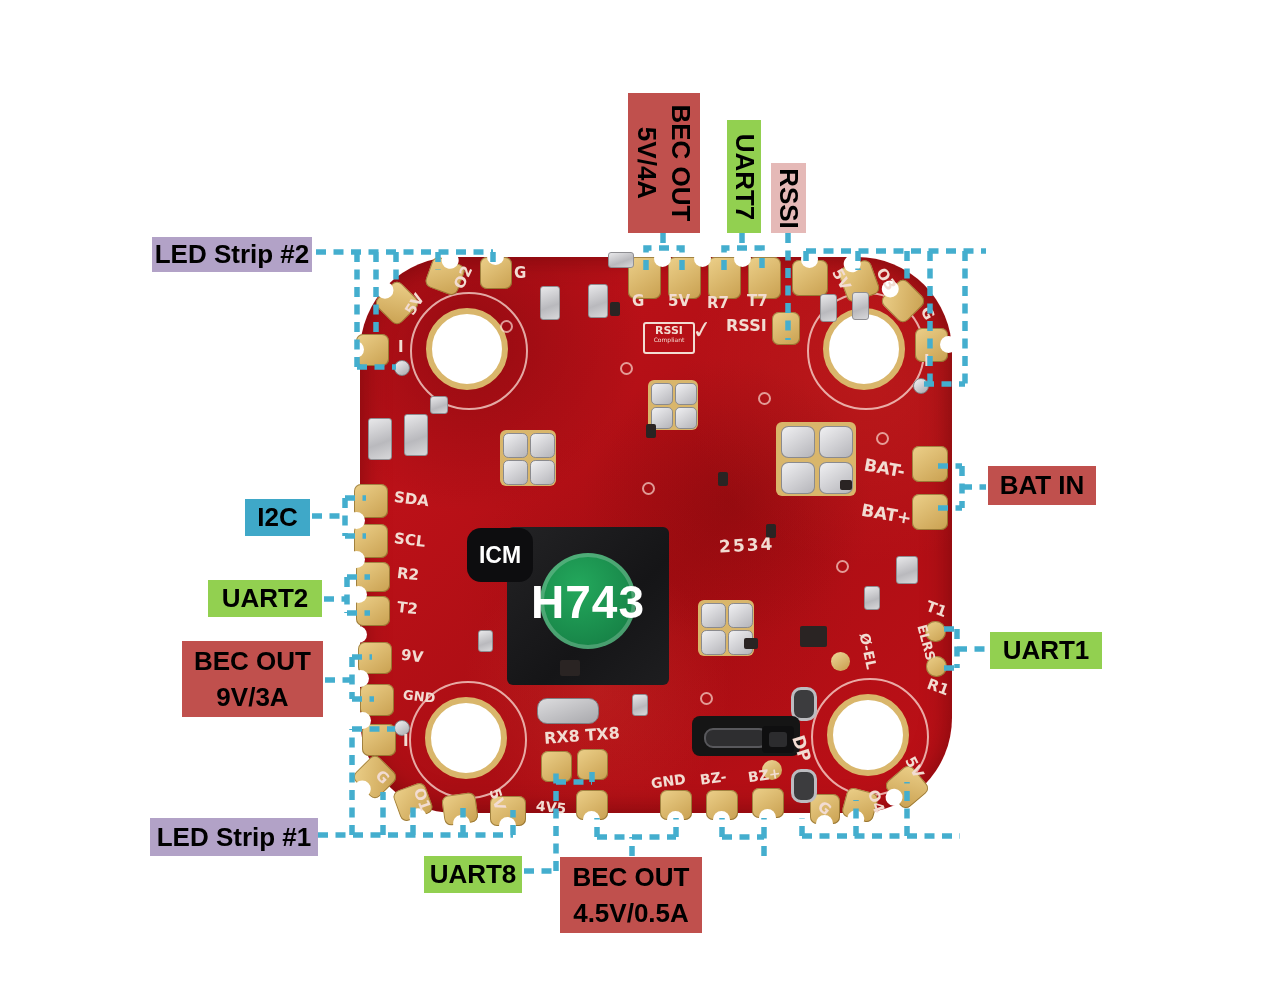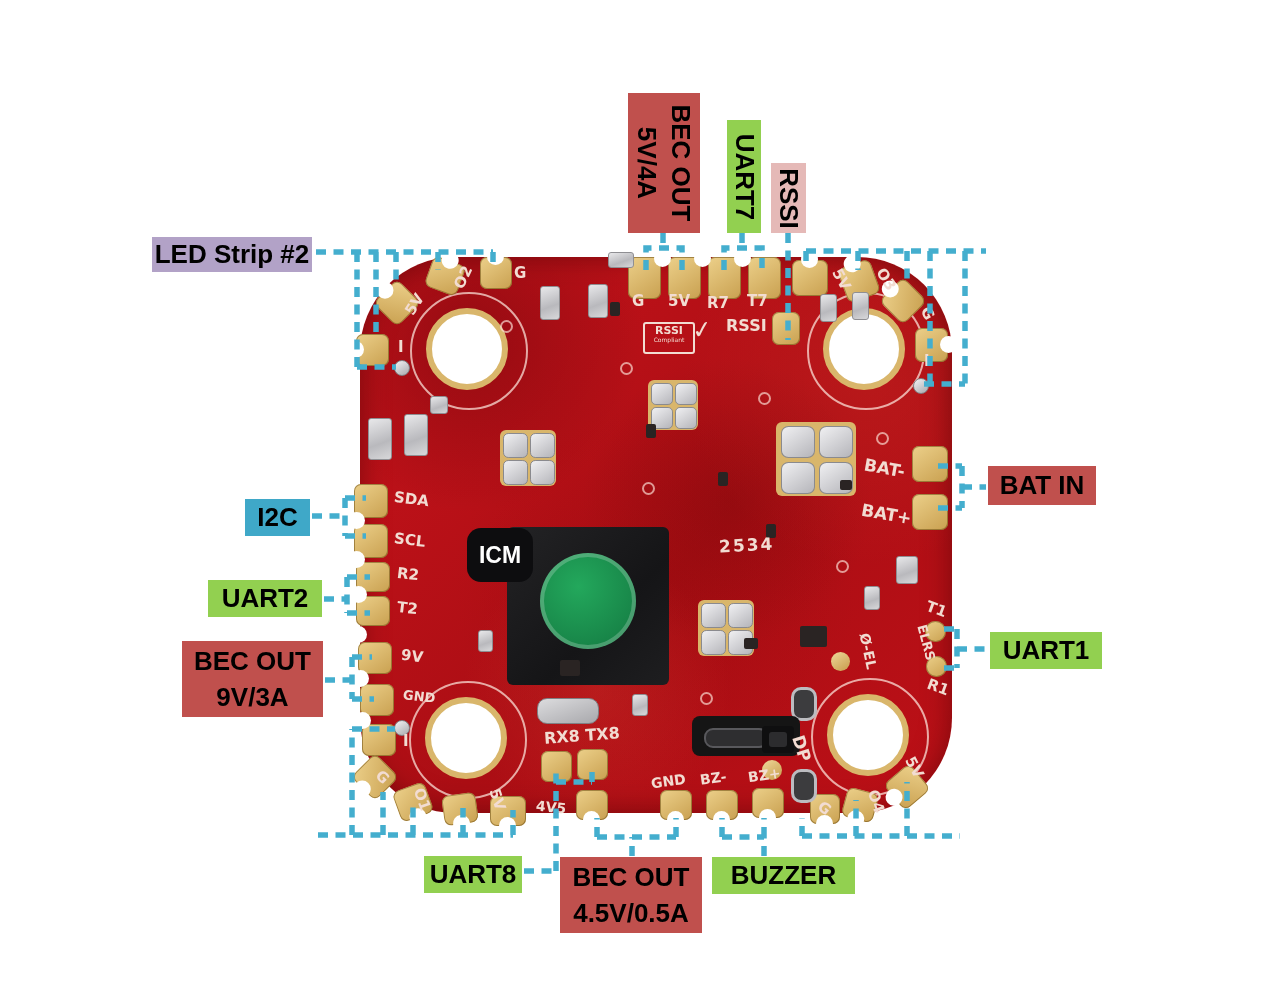--- a/index.html
+++ b/index.html
@@ -195,20 +195,21 @@
   <div class="pad" style="left:772px;top:312px;width:28px;height:33px;"></div>
   <div class="pad" style="left:541px;top:751px;width:31px;height:31px;"></div>
   <div class="pad" style="left:577px;top:749px;width:31px;height:31px;"></div>
   <div class="dot" style="left:831px;top:652px;width:19px;height:19px;"></div>
   <div class="dot" style="left:762px;top:760px;width:20px;height:20px;"></div>
   <div class="th" style="left:791px;top:687px;width:20px;height:28px;"></div>
   <div class="th" style="left:791px;top:769px;width:20px;height:28px;"></div>
 
   <div id="mcu"></div>
   <div id="mcu-sticker"></div>
+  <div id="mcu-label">H743</div>
   <div id="imu">ICM</div>
   <div id="xtal"></div>
   <div id="usb"></div>
   <div id="usb-slot"></div>
   <div id="boot-btn">
       <div class="inner"></div>
     </div>
 
   <div class="qfn" style="left:500px;top:430px;width:56px;height:56px;">
     <div class="bump" style="left:6%;top:6%;"></div>
@@ -335,28 +336,28 @@
   </div>
 
   <div class="callout pink rot-outer" style="left:771px;top:163px;width:35px;height:70px;">
     <div class="rot-inner" style="width:70px;height:35px;left:-17.5px;top:17.5px;">
       <span>RSSI</span>
     </div>
   </div>
 
   <div class="callout red" style="left:988px;top:466px;width:108px;height:39px;">BAT IN</div>
   <div class="callout green" style="left:990px;top:632px;width:112px;height:37px;">UART1</div>
-  <div class="callout green" style="left:712px;top:857px;width:143px;height:37px;">BUZZER</div>
 
   <div class="callout red two-line" style="left:560px;top:857px;width:142px;height:76px;">
     <span>BEC OUT</span>
     <span>4.5V/0.5A</span>
   </div>
 
   <div class="callout green" style="left:424px;top:856px;width:98px;height:37px;">UART8</div>
+  <div class="callout purple" style="left:150px;top:818px;width:168px;height:38px;">LED Strip #1</div>
 
   <div class="callout red two-line" style="left:182px;top:641px;width:141px;height:76px;">
     <span>BEC OUT</span>
     <span>9V/3A</span>
   </div>
 
   <div class="callout green" style="left:208px;top:580px;width:114px;height:37px;">UART2</div>
   <div class="callout blue" style="left:245px;top:499px;width:65px;height:37px;">I2C</div>
 
 </div>

